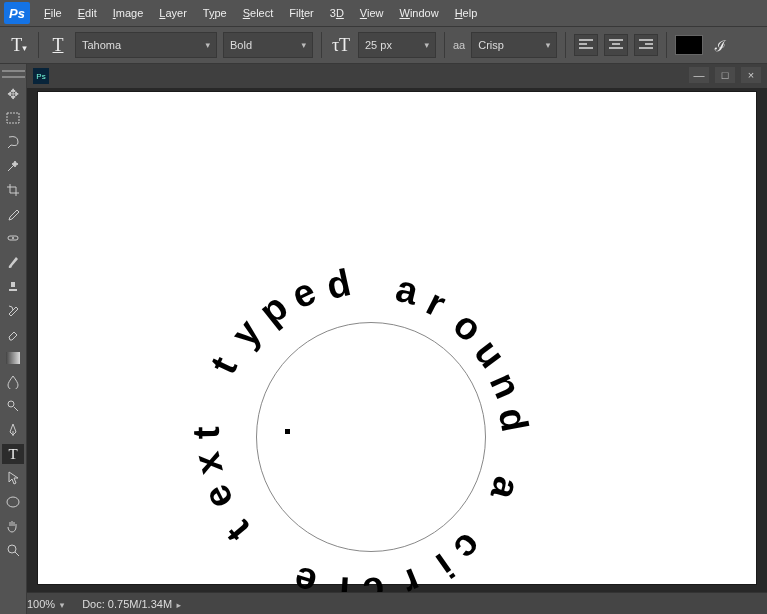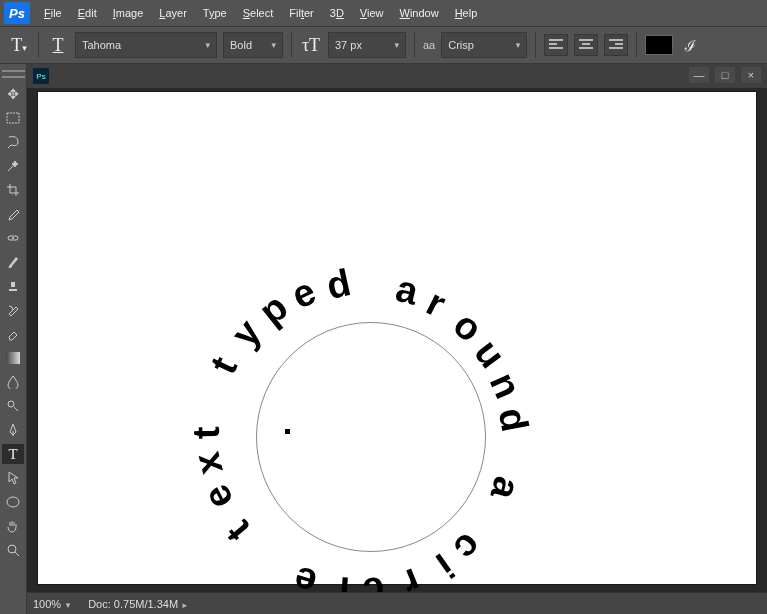--- a/index.html
+++ b/index.html
@@ -26,21 +26,21 @@
 .doc-icon { width: 16px; height: 16px; background: #08243a; color: #7fd; font-size: 8px; display: flex; align-items: center; justify-content: center; margin-right: 6px; }
 .tab-title { color: #eee; }
 .winbtns { position: absolute; right: 6px; top: 3px; display: flex; gap: 6px; }
 .winbtn { width: 20px; height: 16px; background: #4a4a4a; color: #ccc; display: flex; align-items: center; justify-content: center; font-size: 11px; }
 .canvas-wrap { flex: 1; background: #282828; display: flex; align-items: flex-start; justify-content: center; padding: 4px 4px 0 4px; overflow: hidden; }
 .canvas { background: #fff; width: 718px; height: 492px; position: relative; box-shadow: 0 0 0 1px #1a1a1a; }
 .circle-path { position: absolute; left: 218px; top: 230px; width: 230px; height: 230px; border: 1px solid #888; border-radius: 50%; }
 .start-anchor { position: absolute; left: 247px; top: 337px; width: 5px; height: 5px; background: #000; }
 .curved-text { position: absolute; left: 50%; top: 50%; transform-origin: center; }
 .curved-text .ch { position: absolute; left: -0.5ch; top: -175px; font-family: Tahoma, sans-serif; font-weight: bold; font-size: 38px; color: #000; transform-origin: 0 175px; }
-.statusbar { height: 22px; background: #454545; border-top: 1px solid #333; display: flex; align-items: center; padding: 0 6px; gap: 18px; color: #ddd; font-size: 11px; }
+.statusbar { height: 22px; background: #454545; border-top: 1px solid #333; display: flex; align-items: center; padding: 0 0; gap: 18px; color: #ddd; font-size: 11px; }
 .statusbar .chev { font-size: 9px; color: #bbb; margin-left: 2px; }
 </style>
 </head>
 <body>
 
 <div class="menubar">
   <div class="ps-logo">Ps</div>
   <div class="menu-item"><span class="ul">F</span>ile</div>
   <div class="menu-item"><span class="ul">E</span>dit</div>
   <div class="menu-item"><span class="ul">I</span>mage</div>
@@ -55,28 +55,28 @@
 </div>
 
 <div class="optbar">
   <div class="t-icon">T<span style="font-size:9px">▾</span></div>
   <div class="sep"></div>
   <div class="t-icon" style="text-decoration:underline;">T</div>
   <div class="sel" style="width:142px">
     <span>Tahoma</span>
       <span class="chev">▾</span>
   </div>
-  <div class="sel" style="width:60px">
+  <div class="sel" style="width:90px">
     <span>Bold</span>
       <span class="chev">▾</span>
   </div>
   <div class="sep"></div>
   <div class="t-icon" style="font-size:18px">τT</div>
   <div class="sel" style="width:78px">
-    <span>37 px</span>
+    <span>25 px</span>
       <span class="chev">▾</span>
   </div>
   <div class="sep"></div>
   <div style="color:#ccc">aa</div>
   <div class="sel" style="width:86px">
     <span>Crisp</span>
       <span class="chev">▾</span>
   </div>
   <div class="sep"></div>
   <div class="align-btn">

